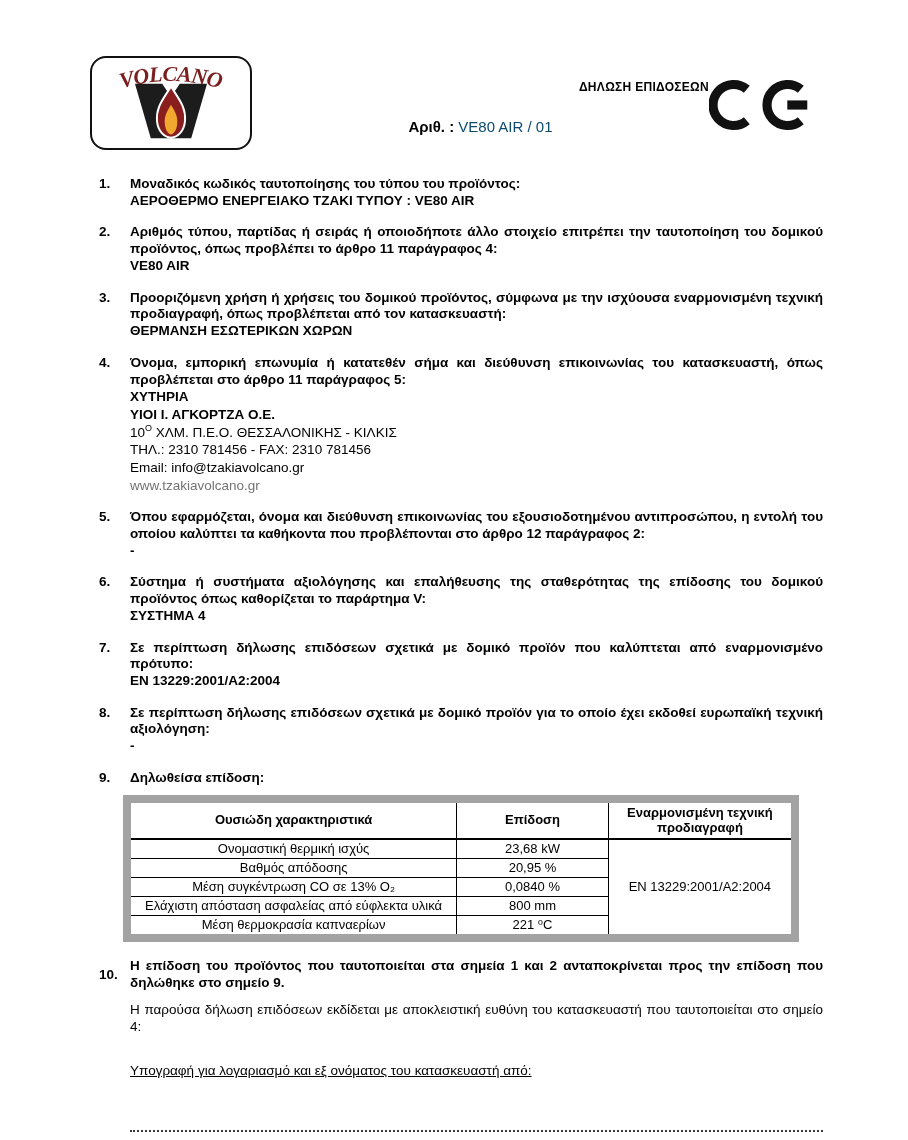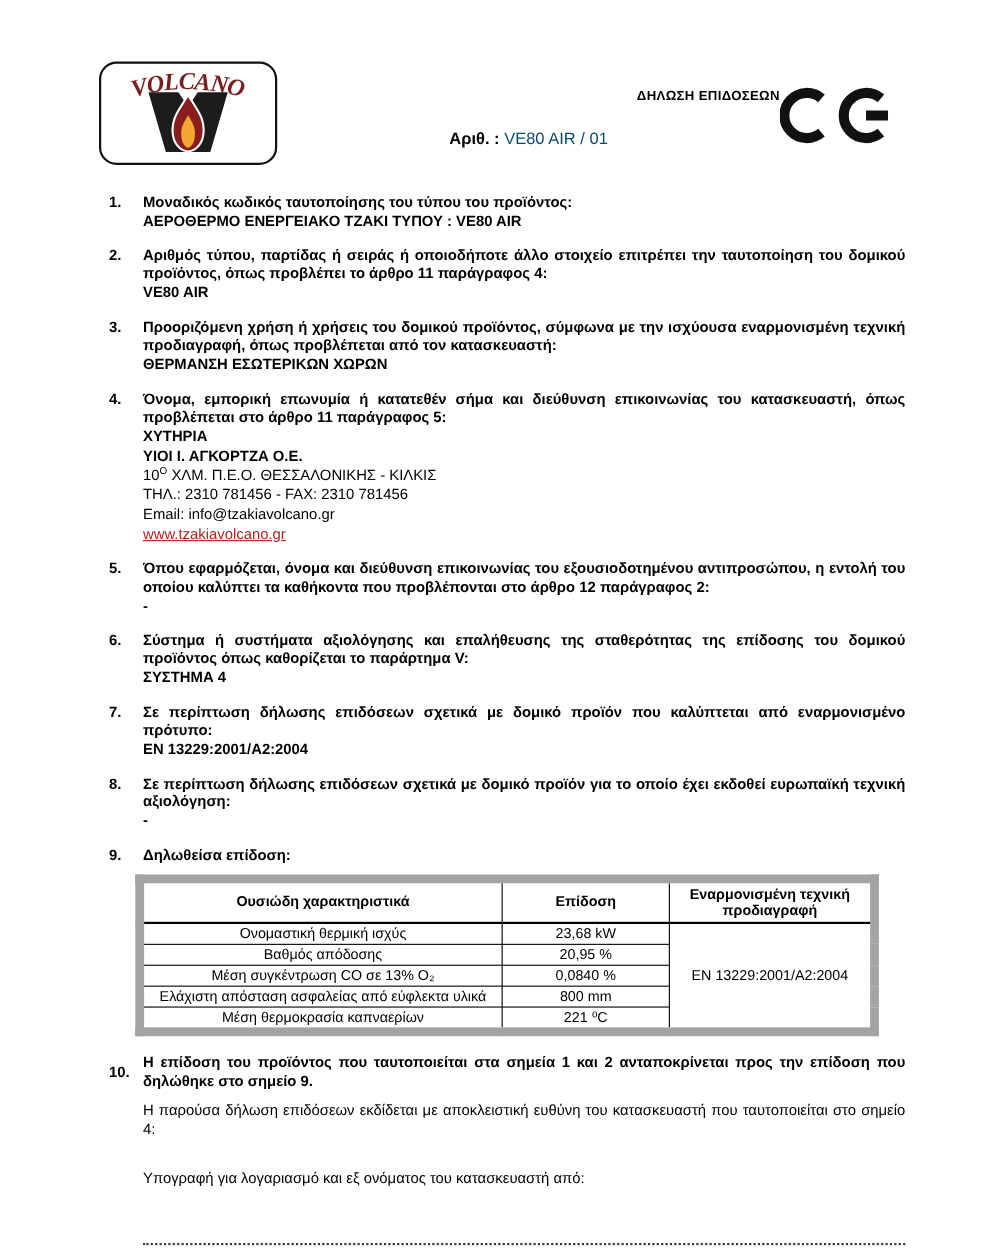--- a/index.html
+++ b/index.html
@@ -31,38 +31,38 @@
   .ce{margin-top:20px;margin-right:6px;flex:0 0 auto;}
 
   
   .item{display:flex;margin-bottom:15px;font-size:13.5px;line-height:1.24;}
   .item .num{flex:0 0 40px;box-sizing:border-box;padding-left:9px;font-weight:bold;}
   .item .body{flex:1;}
   .item .label{font-weight:bold;text-align:justify;}
   .item .value{font-weight:bold;}
   .mfr .bold{font-weight:bold;}
   .mfr div{line-height:1.3;}
-  .site-link{color:#b91c1c;text-decoration:underline;cursor:pointer;}
+  .site-link{color:#737373;cursor:pointer;}
   sup{font-size:9px;}
 
   
   .perf-table{
     border-collapse:collapse;border:8px solid #a3a3a3;
     margin:8px 0 6px -7px;width:676px;font-size:13px;table-layout:fixed;
   }
   .perf-table th,.perf-table td{border:1px solid #000;padding:1px 4px;text-align:center;vertical-align:middle;}
   .perf-table th{font-weight:bold;border-bottom:2px solid #000;padding:2px 4px;line-height:1.2;}
   .col-char{width:50%;}
   .col-perf{width:22.5%;}
   .col-spec{width:27.5%;}
 
   
   .footer-block{margin-left:40px;font-size:13.5px;line-height:1.24;}
   .para-justify{text-align:justify;margin-bottom:28px;}
-  .sig-intro{margin-bottom:0;}
+  .sig-intro{margin-bottom:0;text-decoration:underline;}
   .dotline-full{border-bottom:2px dotted #3a3a3a;height:12px;margin-top:38px;}
   .caption-center{text-align:center;margin-top:7px;}
 </style>
 </head>
 <body>
 
 <div class="page">
 
   <div class="doc-header">
     <div class="logo">

